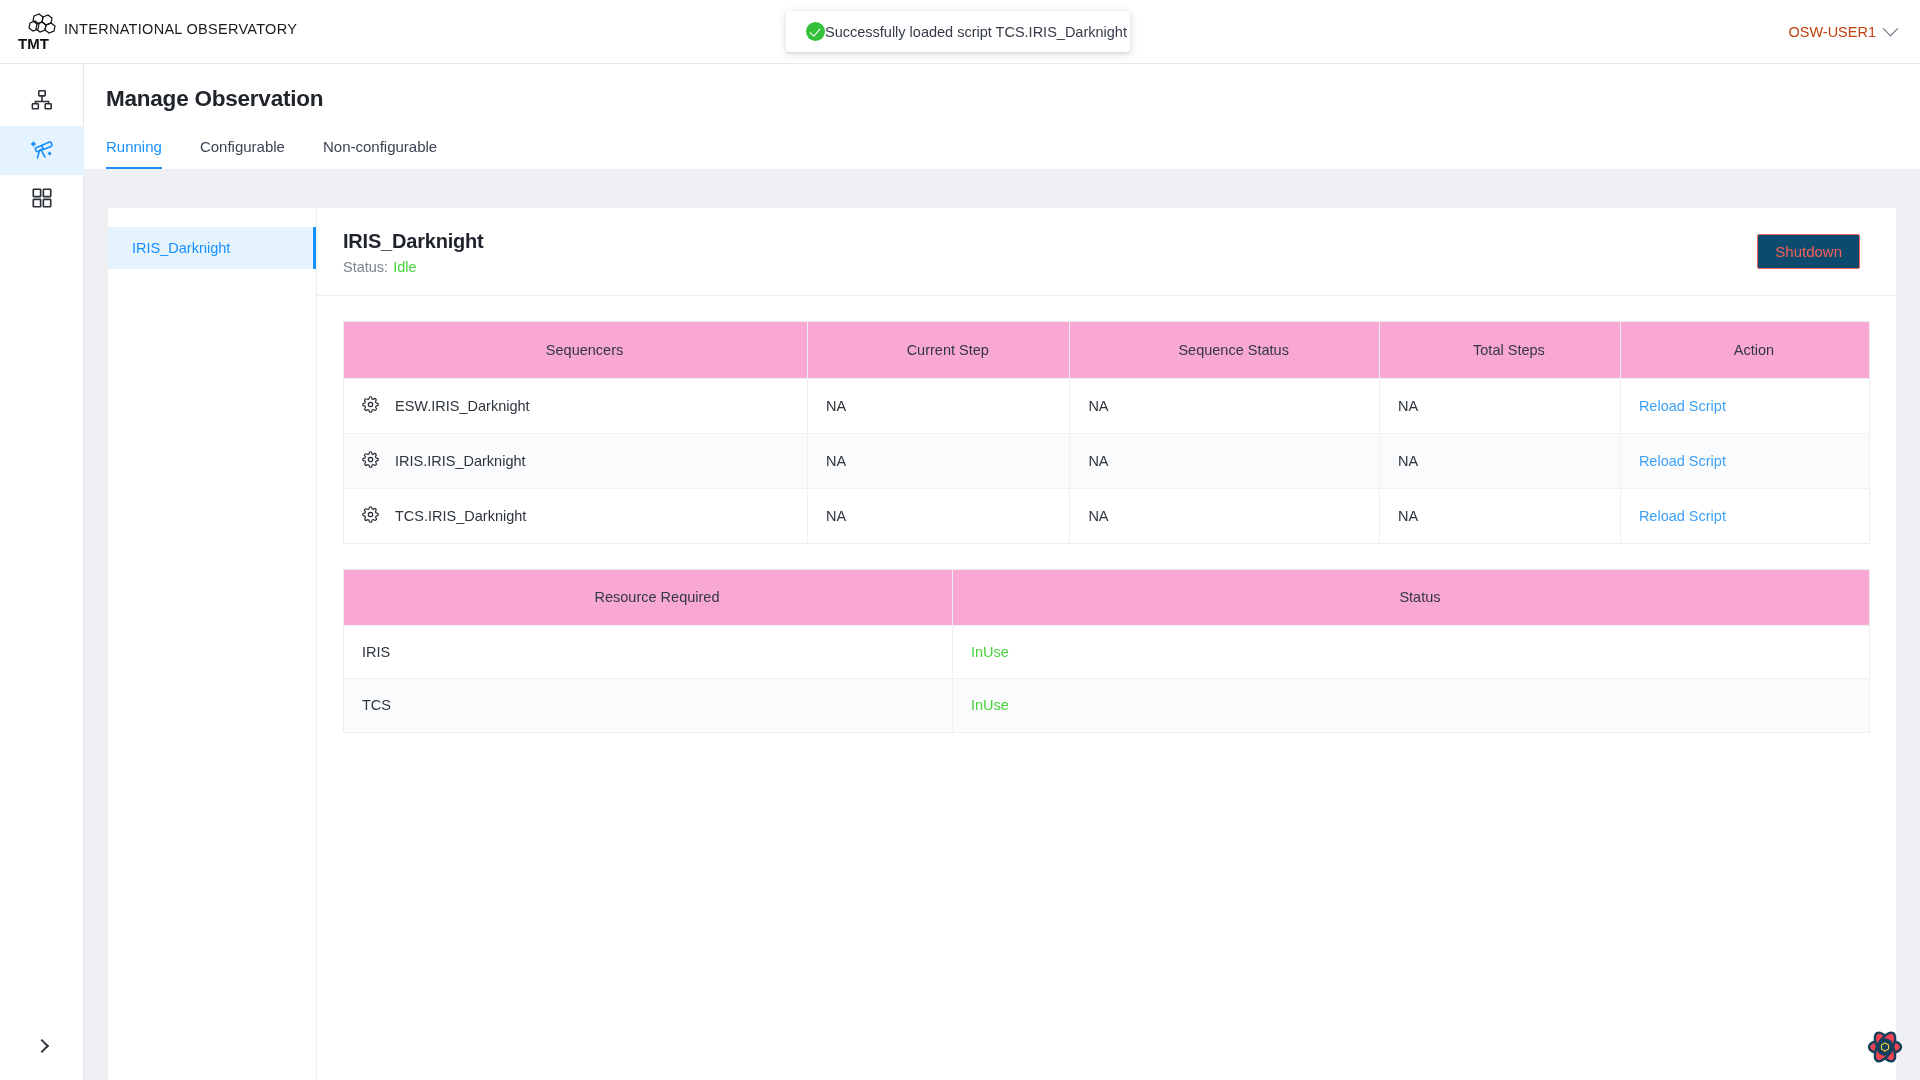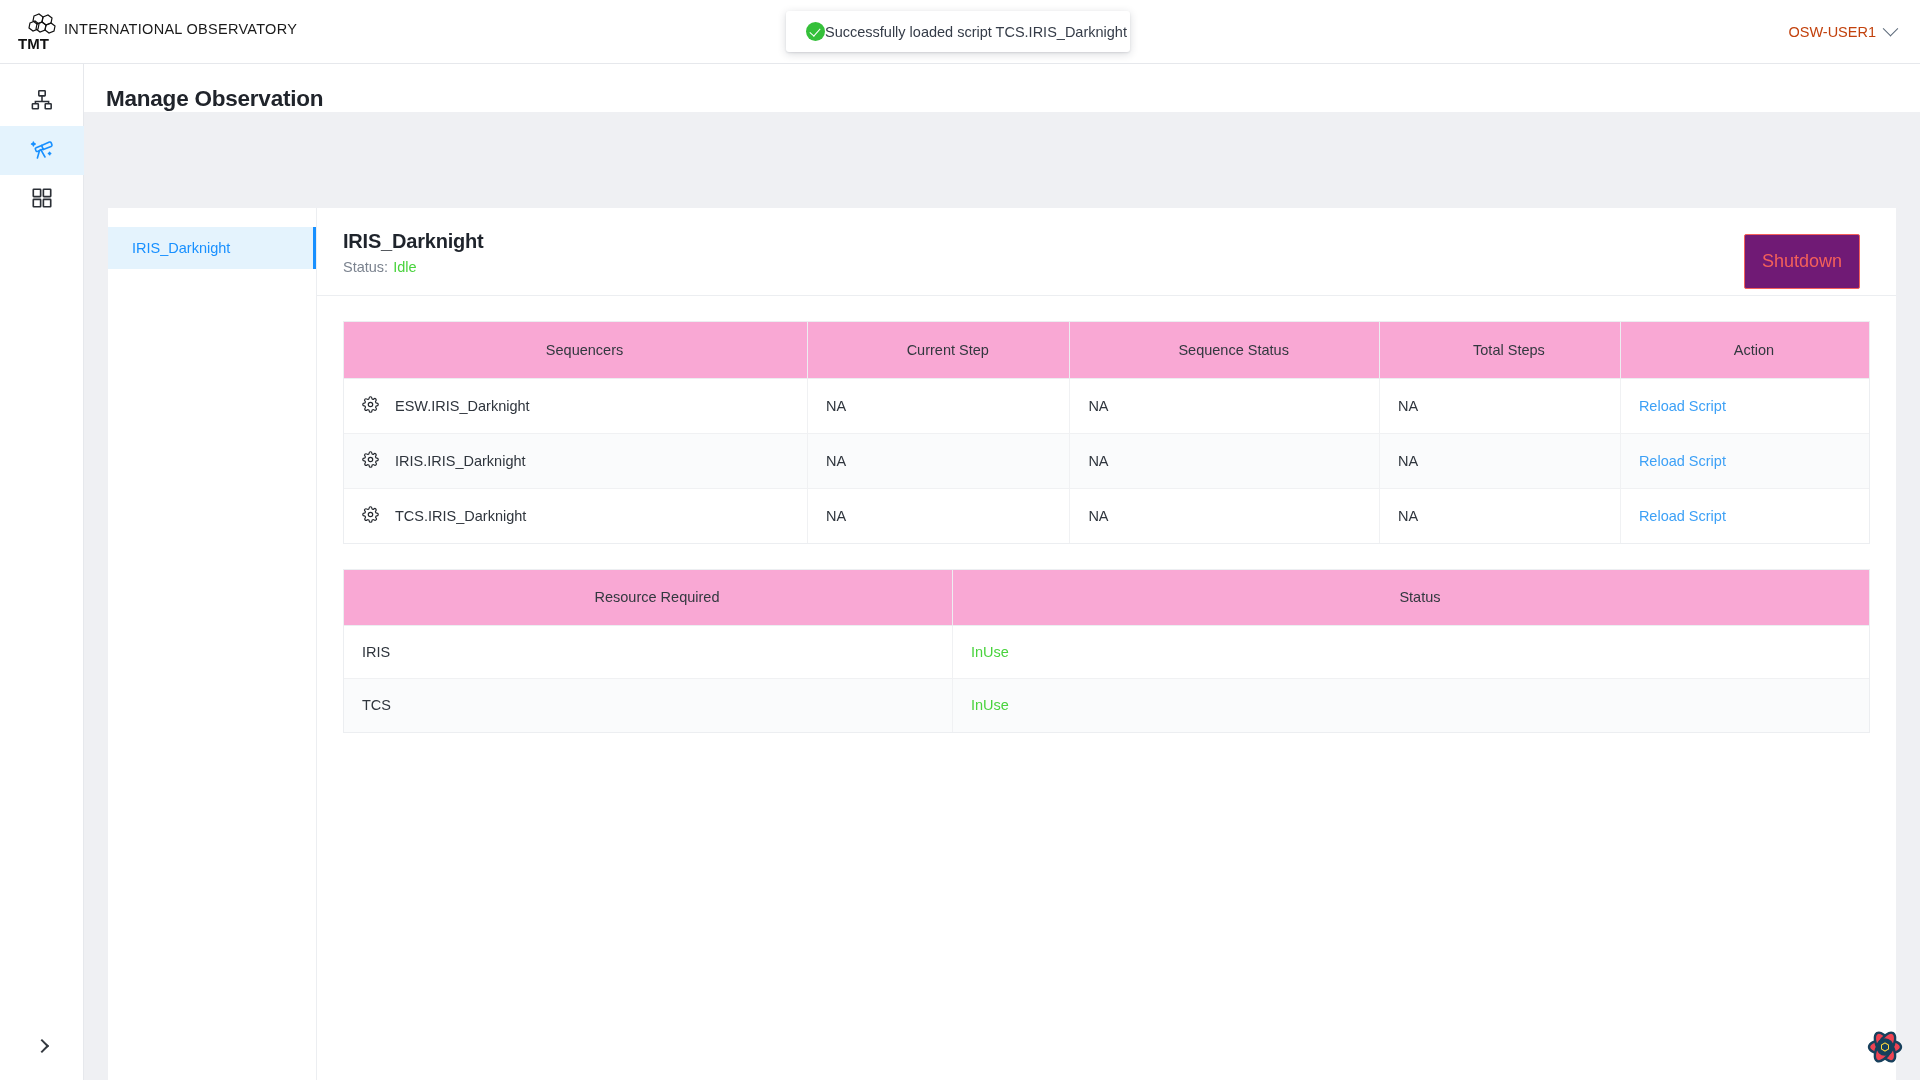--- a/index.html
+++ b/index.html
@@ -139,23 +139,23 @@
   .detail-head {
     position: relative;
     padding: 22px 26px 20px 26px;
     border-bottom: 1px solid #eceef1;
   }
   .detail-title { font-size: 20px; font-weight: bold; color: #1f242c; letter-spacing: -.01em; }
   .detail-status { margin-top: 6px; font-size: 14.5px; color: #7b838f; }
   .status-val { color: #49d33d; margin-left: 5px; }
   .shutdown-btn {
     position: absolute; right: 36px; top: 26px;
-    padding: 16px 17px;
-    background: #701a75; border: 1px solid #f4605a;
-    color: #f4605a; font-size: 18px; border-radius: 2px;
+    padding: 8px 17px;
+    background: #0c4a6e; border: 1px solid #f4605a;
+    color: #f4605a; font-size: 15px; border-radius: 2px;
     cursor: pointer; font-family: "Liberation Sans", sans-serif;
   }
 
   
   .tbl-wrap { margin: 25px 26px 0 26px; border: 1px solid #eceef1; }
   table { width: 100%; border-collapse: collapse; table-layout: fixed; }
   thead th {
     background: #f9a8d4; text-align: center;
     font-size: 14.5px; font-weight: normal; color: #32383f;
     padding: 17px 0 17px 18px; height: 56px;
@@ -260,20 +260,25 @@
 
   <div class="rail-expand">
     <span class="chev-right"></span>
   </div>
 </div>
 
 <div class="page">
 
   <div class="page-head">
     <div class="page-title">Manage Observation</div>
+    <div class="tabs">
+      <div class="tab active">Running</div>
+      <div class="tab">Configurable</div>
+      <div class="tab">Non-configurable</div>
+    </div>
   </div>
 
   <div class="content">
     <div class="panes">
 
       <div class="list-pane">
         <div class="list-item selected">IRIS_Darknight</div>
       </div>
 
       <div class="detail-pane">

